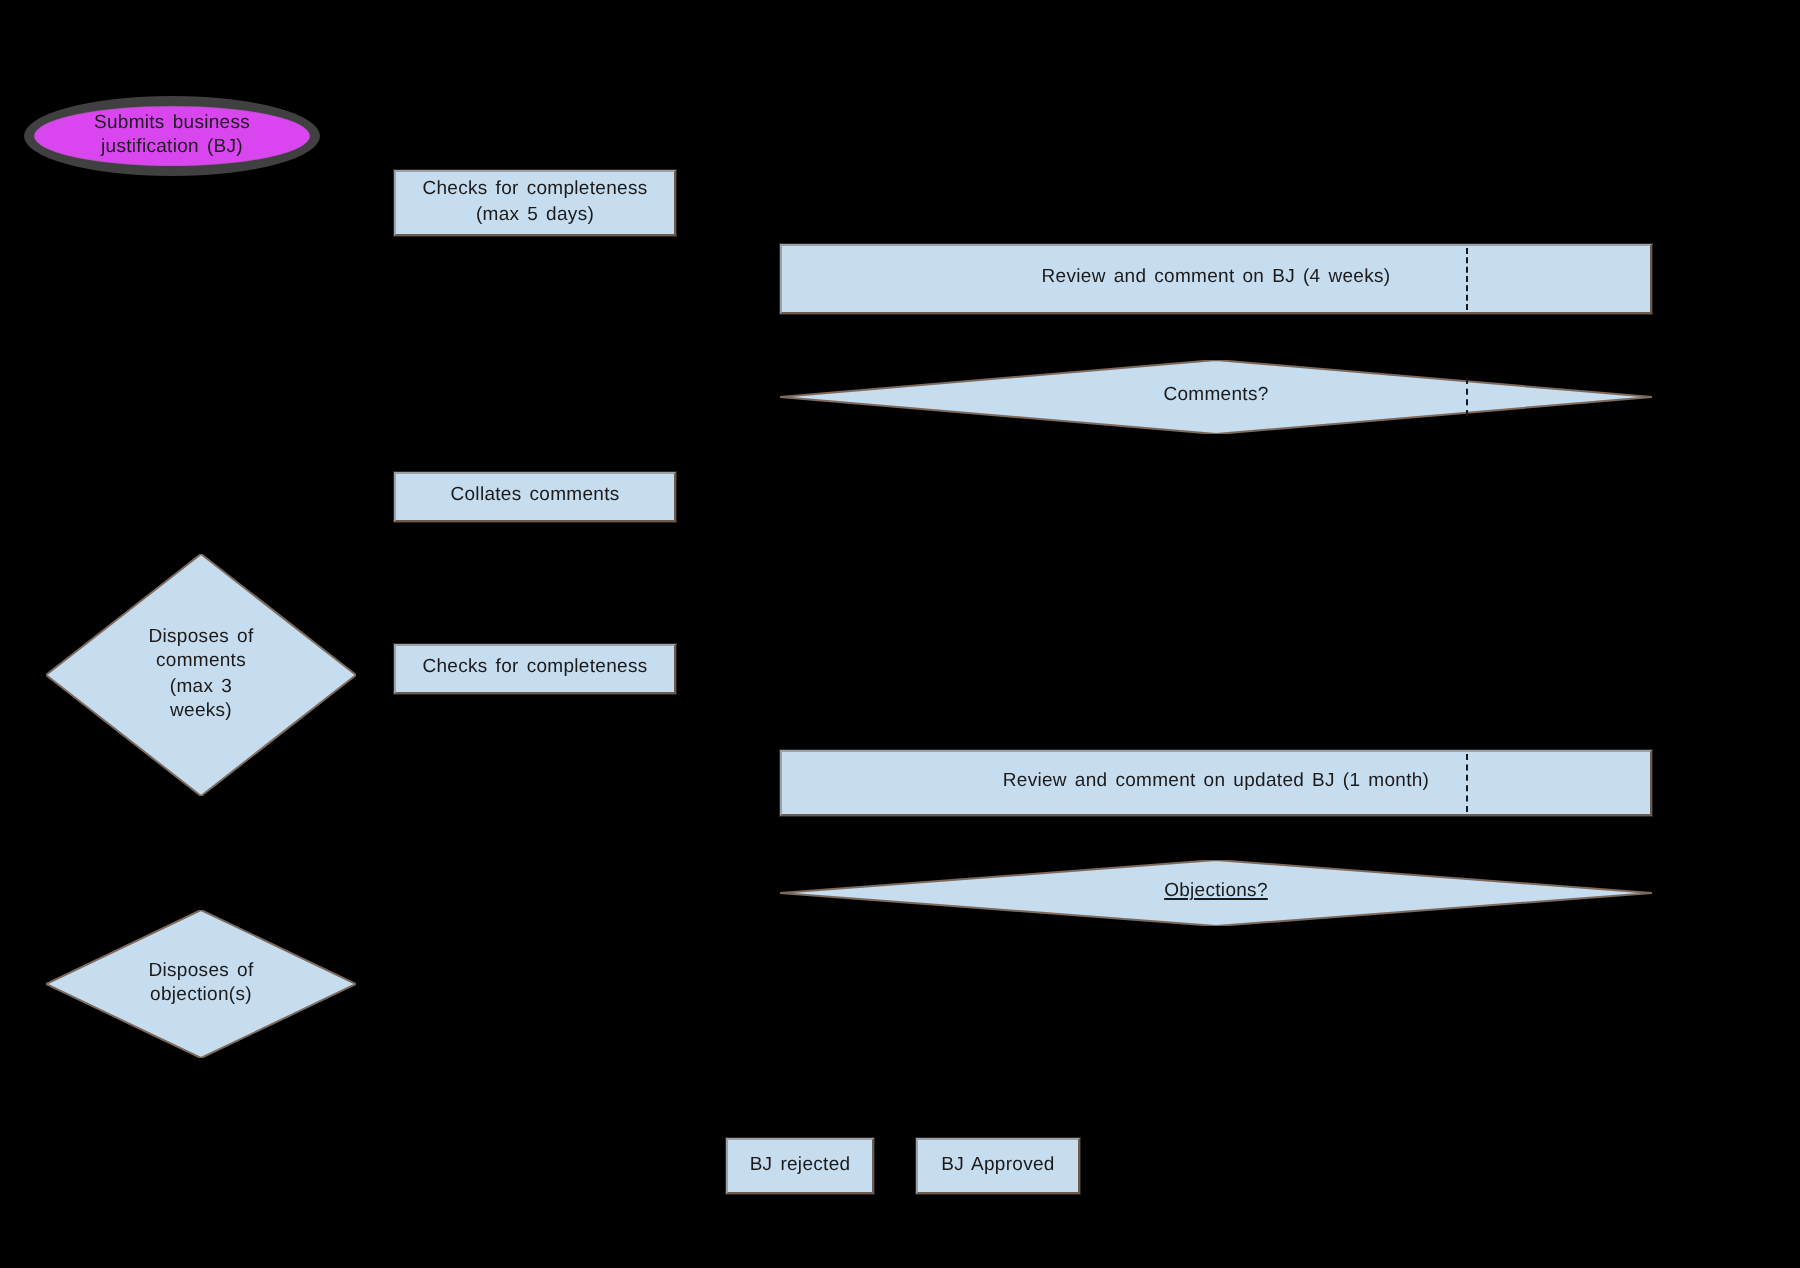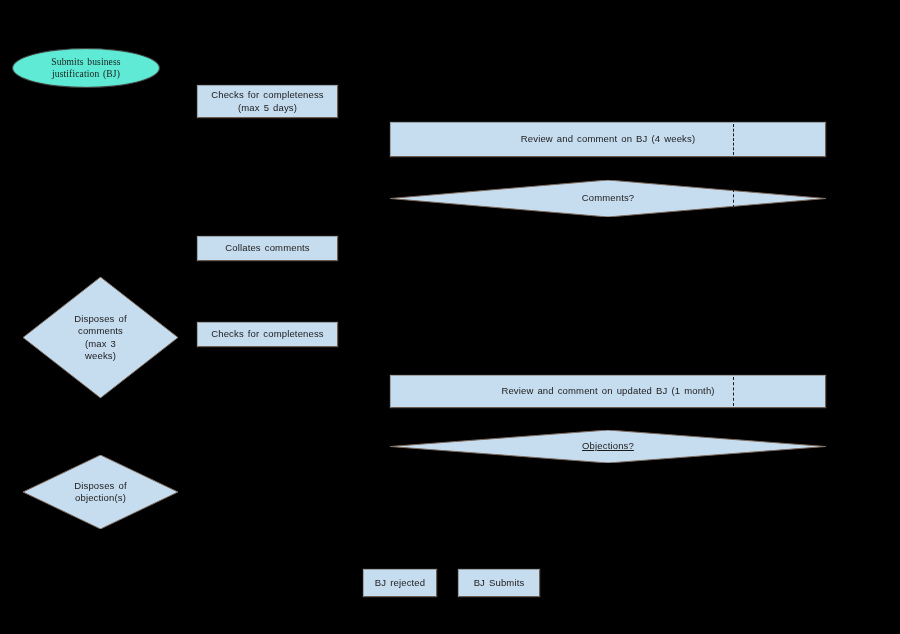--- a/index.html
+++ b/index.html
@@ -34,25 +34,24 @@
     background: #c6dcef;
     border: 1px solid #8a8a8a;
     border-top-color: #9aa2a8;
     border-left-color: #9aa2a8;
     border-right-color: #6d5b4e;
     border-bottom-color: #6d5b4e;
     box-shadow: 0 0 0 0.5px rgba(120,110,100,0.35);
   }
   
   .ellipse {
-    background: #5eead4;
-    border: 1px solid #404040;
+    background: #d946ef;
+    border: 5px solid #404040;
     border-radius: 50%;
     box-shadow: inset 0 0 0 0.4px rgba(110,100,90,0.4);
-    font-family: Liberation Serif, serif;
   }
   
   .diamond {
     background: transparent;
     border: none;
   }
   .diamond > svg {
     position: absolute;
     inset: 0;
     width: 100%;
@@ -152,16 +151,16 @@
       <span>Disposes of</span><br>
       <span>objection(s)</span>
     </span>
   </div>
 
   <div class="node rect" style="left:363px; top:569px; width:74px; height:28px;">
     <span class="label">BJ rejected</span>
   </div>
 
   <div class="node rect" style="left:458px; top:569px; width:82px; height:28px;">
-    <span class="label">BJ Submits</span>
+    <span class="label">BJ Approved</span>
   </div>
 
 </div>
 
 </body></html>

